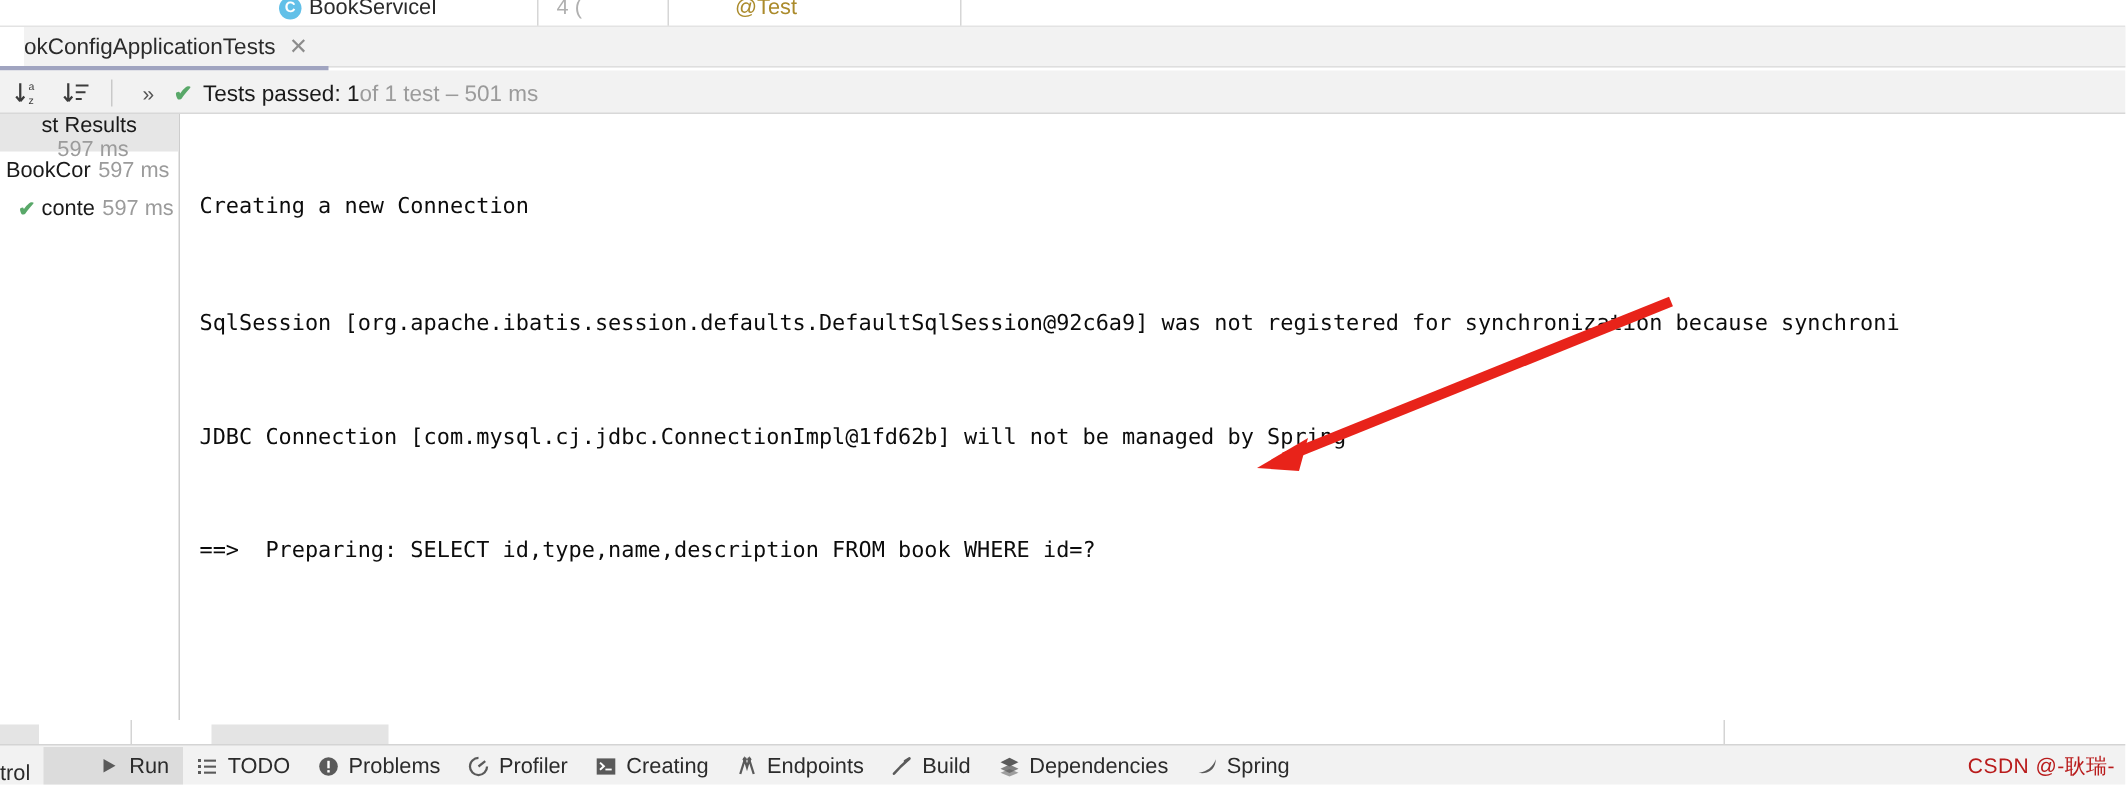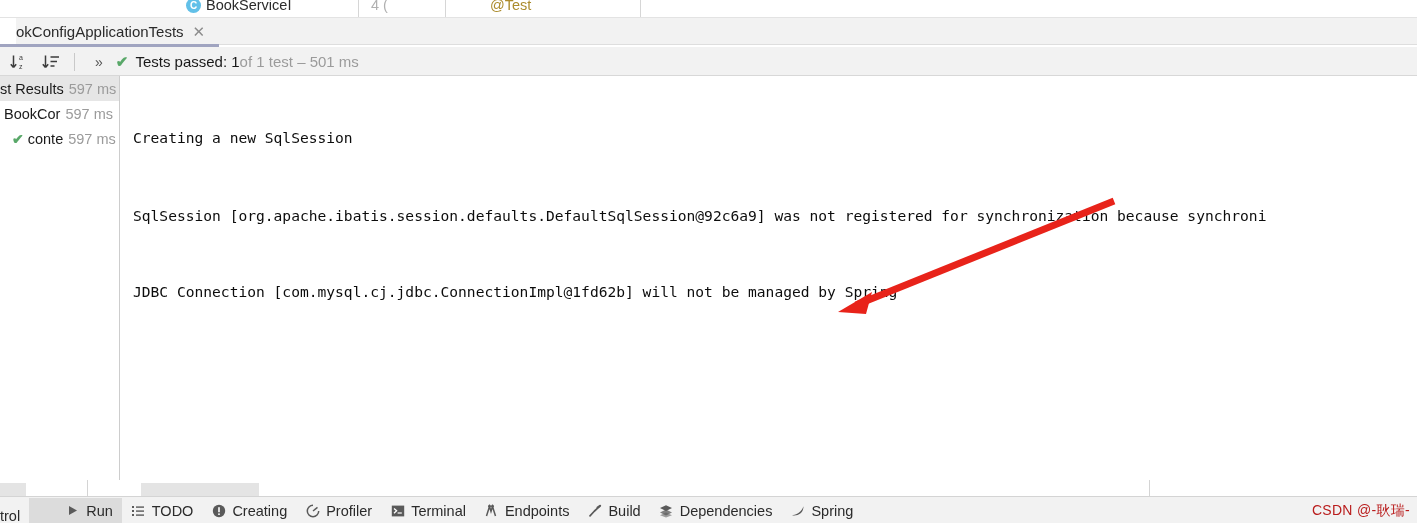--- a/index.html
+++ b/index.html
@@ -160,21 +160,21 @@
   }
   .tree-row.selected { background: #e6e6e6; }
   .tree-row .tick {
     color: #59a869;
     font-weight: bold;
     font-size: 14px;
     margin-right: 4px;
   }
   .tree-row .label { color: #1a1a1a; }
   .tree-row .ms { color: #9b9b9b; margin-left: 5px; }
-  .tree-row.r1 { padding-left: 0px; }
+  .tree-row.r1 { padding-left: 0px; flex-direction: column; }
   .tree-row.r2 { padding-left: 4px; }
   .tree-row.r3 { padding-left: 12px; }
 
   
   .console {
     position: absolute;
     left: 120px; top: 76px;
     width: 1297px; height: 404px;
     background: #ffffff;
     overflow: hidden;
@@ -327,23 +327,24 @@
     <span class="ms">597 ms</span>
   </div>
   <div class="tree-row r3">
     <span class="tick">✔</span>
     <span class="label">conte</span>
     <span class="ms">597 ms</span>
   </div>
 </div>
 
 <div class="console">
-  <div class="cline clip-top">Creating a new SqlSession</div>
+  <div class="cline clip-top">Creating a new Connection</div>
   <div class="cline">SqlSession [org.apache.ibatis.session.defaults.DefaultSqlSession@92c6a9] was not registered for synchronization because synchroni</div>
   <div class="cline">JDBC Connection [com.mysql.cj.jdbc.ConnectionImpl@1fd62b] will not be managed by Spring</div>
+  <div class="cline">==&gt;  Preparing: SELECT id,type,name,description FROM book WHERE id=?</div>
   
   
   
   
   
   
   
   
   
 </div>
@@ -391,42 +392,42 @@
   </div>
 
   <div class="sb-item">
     <span class="sb-icon">
       <svg width="14" height="14" viewBox="0 0 14 14">
         <circle cx="7" cy="7" r="6.2" fill="#5a5a5a"></circle>
         <rect x="6.2" y="3.2" width="1.6" height="5" fill="#ffffff"></rect>
         <rect x="6.2" y="9.4" width="1.6" height="1.6" fill="#ffffff"></rect>
       </svg>
     </span>
-    <span>Creating</span>
+    <span>Problems</span>
   </div>
 
   <div class="sb-item">
     <span class="sb-icon">
       <svg width="14" height="14" viewBox="0 0 14 14">
         <path d="M7 1.3 A5.7 5.7 0 1 0 12.7 7" stroke="#5a5a5a" stroke-width="1.5" fill="none"></path>
         <path d="M7 7 L11.5 3.4" stroke="#5a5a5a" stroke-width="1.5"></path>
       </svg>
     </span>
     <span>Profiler</span>
   </div>
 
   <div class="sb-item">
     <span class="sb-icon">
       <svg width="14" height="14" viewBox="0 0 14 14">
         <rect x="0.8" y="1.6" width="12.4" height="10.8" fill="#5a5a5a"></rect>
         <path d="M3 4.4 L5.6 6.8 L3 9.2" stroke="#ffffff" stroke-width="1.3" fill="none"></path>
         <rect x="6.6" y="8.4" width="4.2" height="1.2" fill="#ffffff"></rect>
       </svg>
     </span>
-    <span>Terminal</span>
+    <span>Creating</span>
   </div>
 
   <div class="sb-item">
     <span class="sb-icon">
       <svg width="14" height="14" viewBox="0 0 14 14">
         <path d="M2.5 12 L5.5 2.5 L7 7.5 L8.5 2.5 L11.5 12" stroke="#5a5a5a" stroke-width="1.5" fill="none"></path>
         <circle cx="5.5" cy="2.2" r="1.4" fill="#5a5a5a"></circle>
         <circle cx="8.5" cy="2.2" r="1.4" fill="#5a5a5a"></circle>
       </svg>
     </span>

